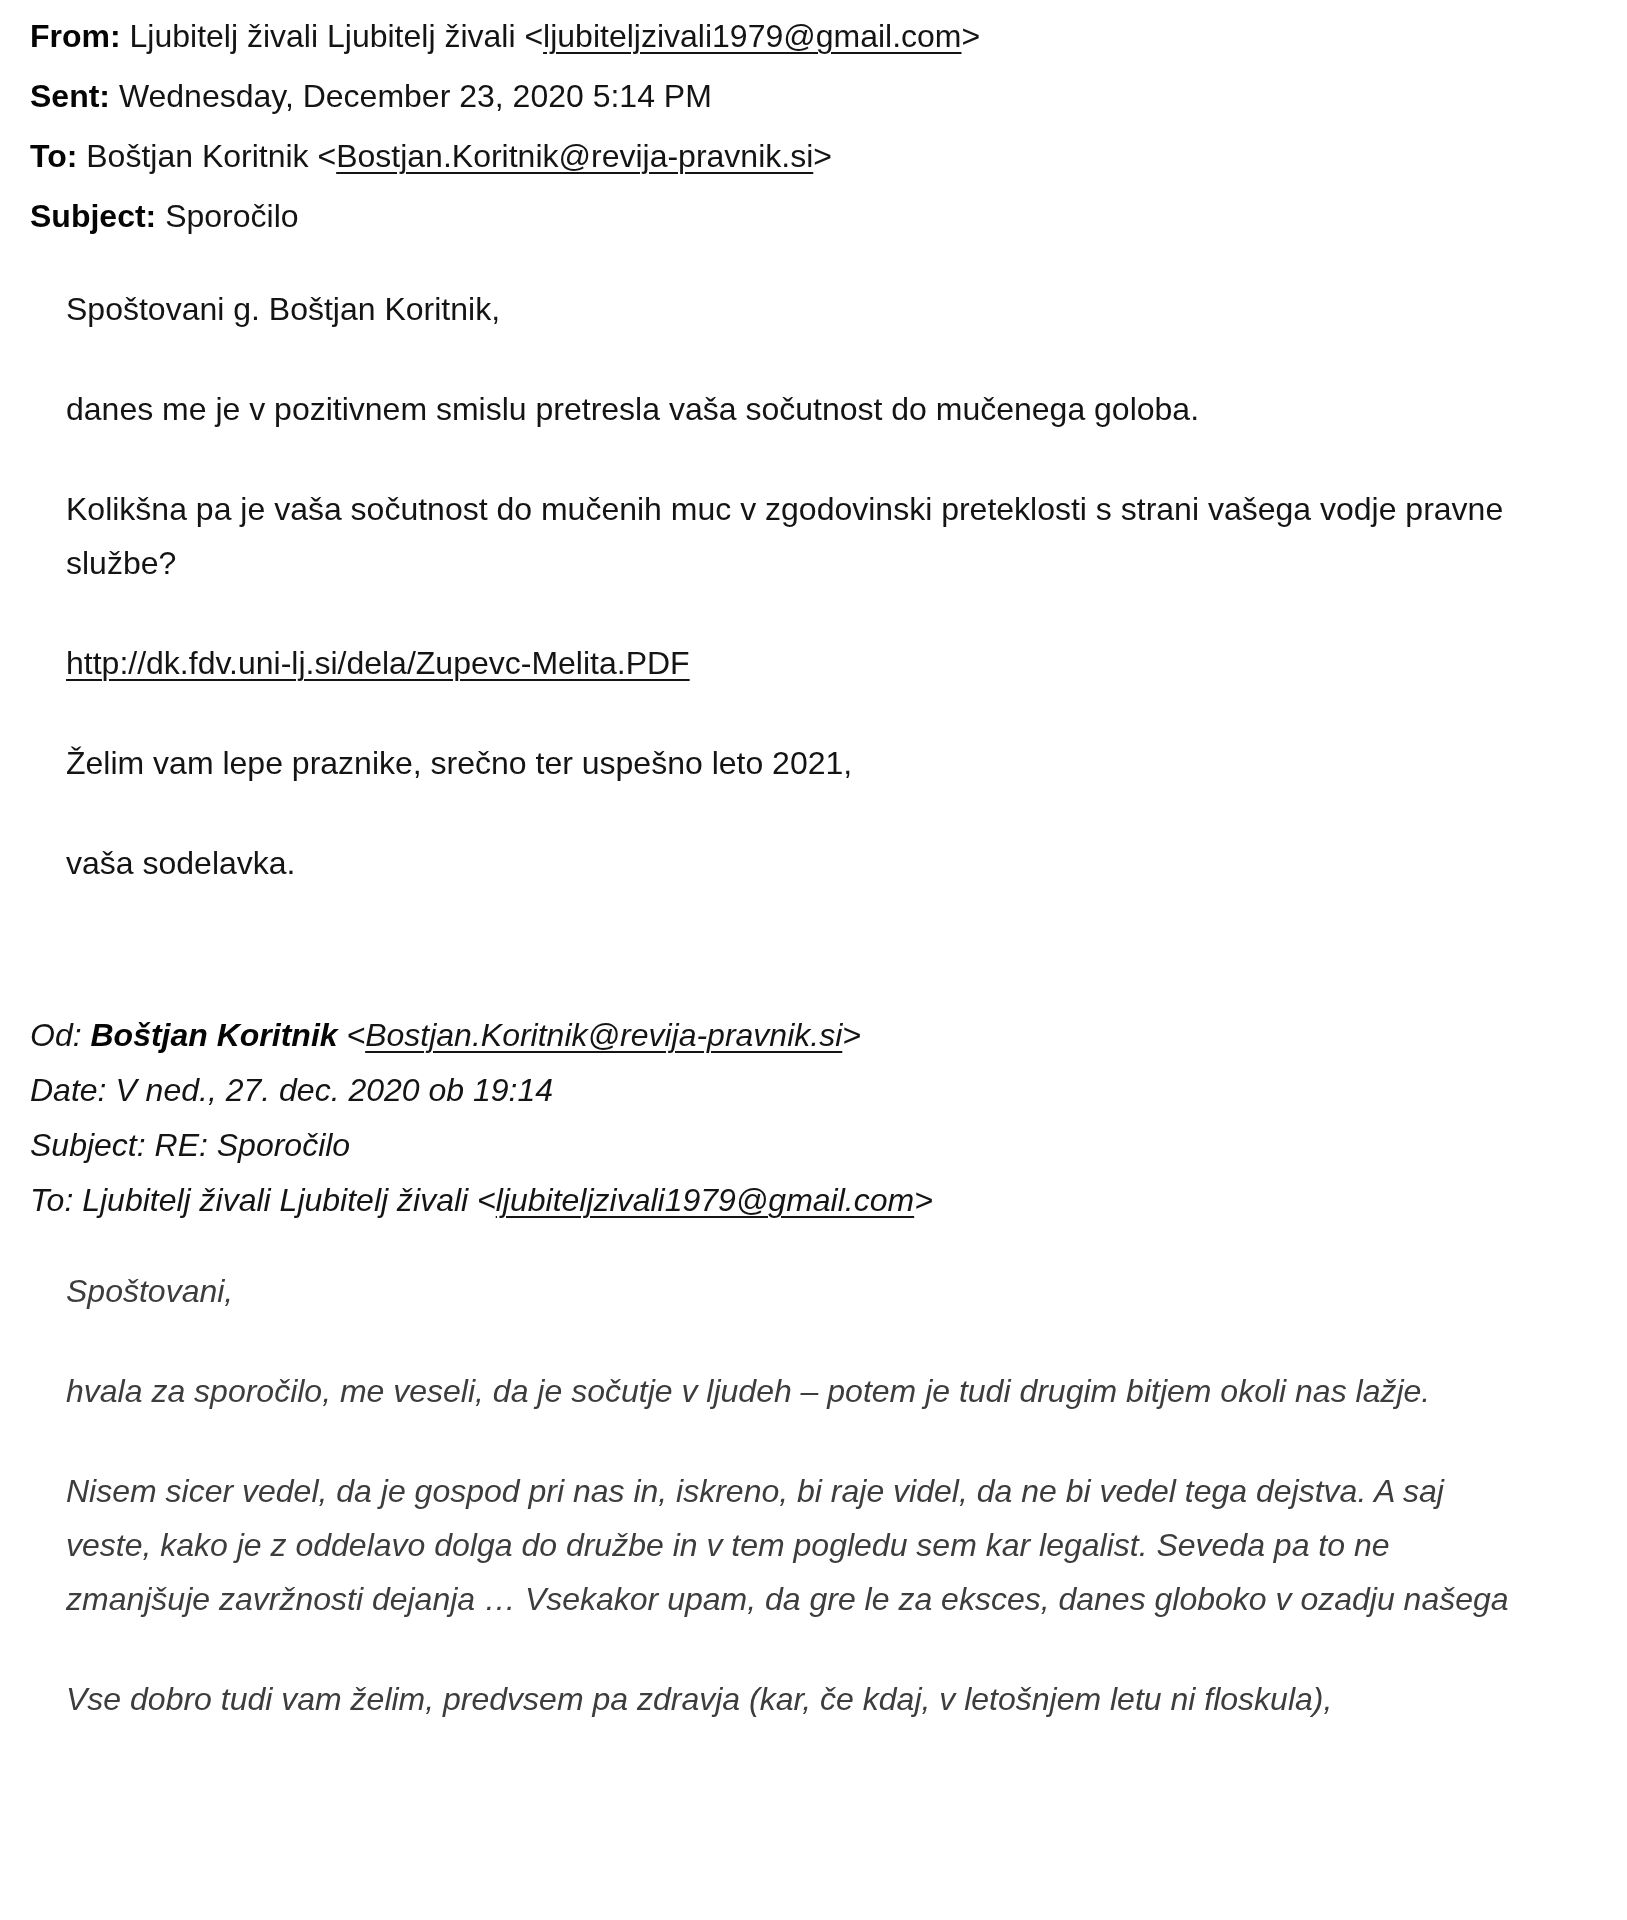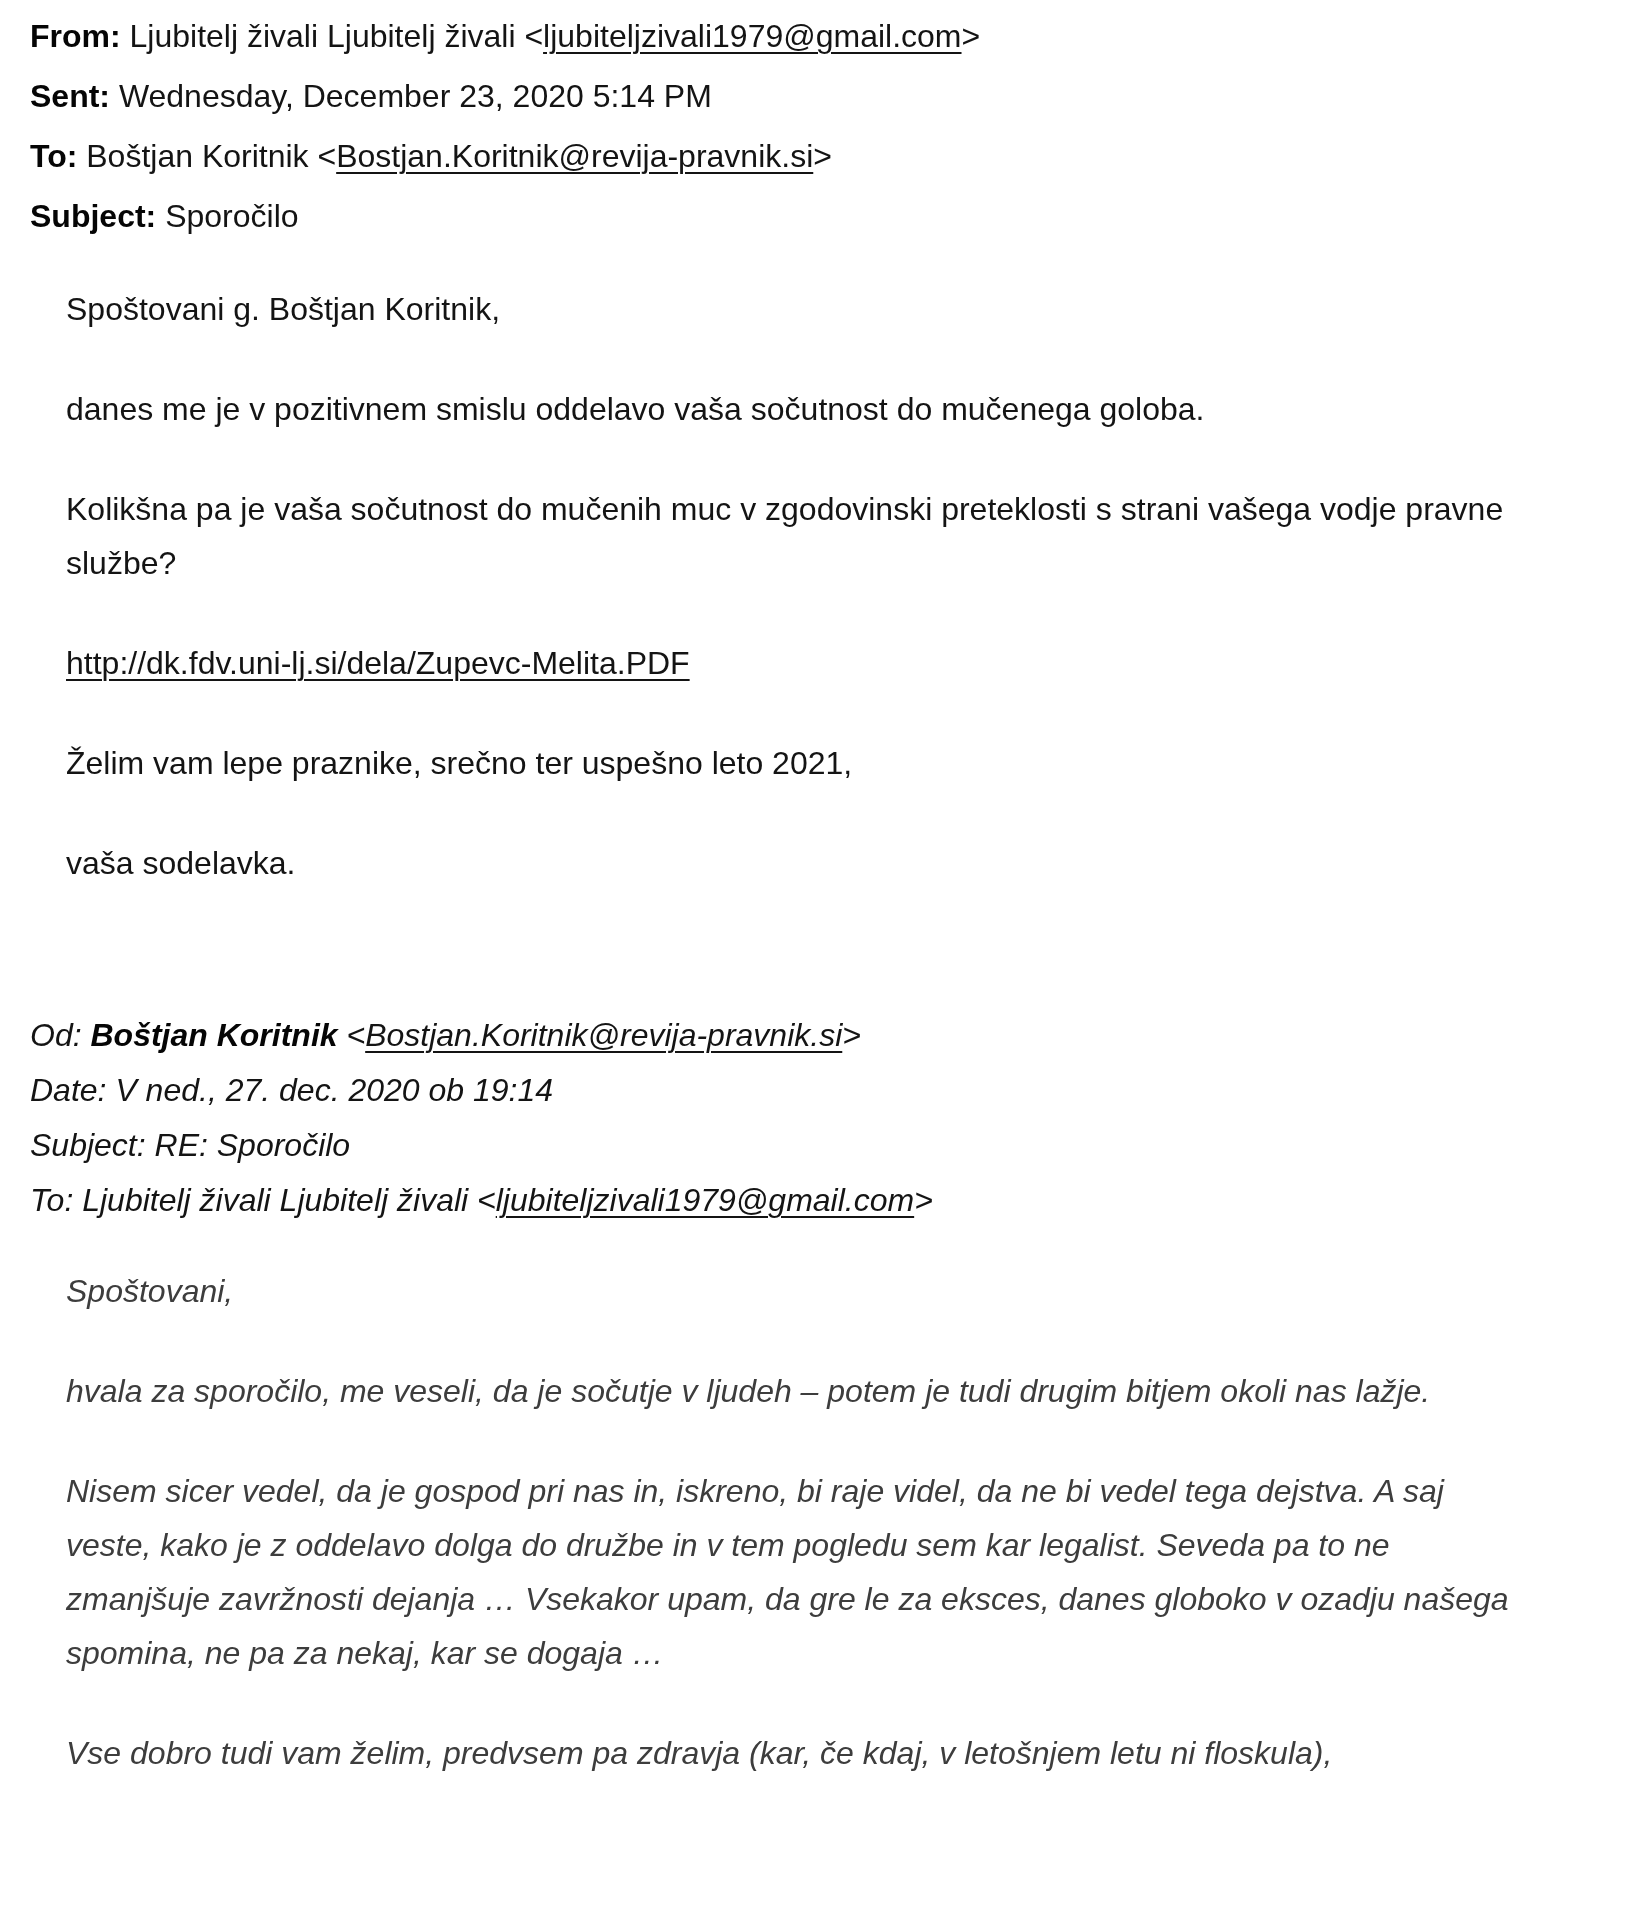--- a/index.html
+++ b/index.html
@@ -67,21 +67,21 @@
       <div class="hline">
         <span class="lbl-bold">To:</span><span> Boštjan Koritnik </span><span>&lt;</span><a class="email-link">Bostjan.Koritnik@revija-pravnik.si</a><span>&gt;</span>
       </div>
       <div class="hline">
         <span class="lbl-bold">Subject:</span><span> Sporočilo</span>
       </div>
     </div>
 
     <div class="msg-body">
       <p class="para">Spoštovani g. Boštjan Koritnik,</p>
-      <p class="para">danes me je v pozitivnem smislu oddelavo vaša sočutnost do mučenega goloba.</p>
+      <p class="para">danes me je v pozitivnem smislu pretresla vaša sočutnost do mučenega goloba.</p>
       <p class="para">
         <span style="display:block">Kolikšna pa je vaša sočutnost do mučenih muc v zgodovinski preteklosti s strani vašega vodje pravne</span>
         <span style="display:block">službe?</span>
       </p>
       <p class="para">
         <a class="doc-link">http://dk.fdv.uni-lj.si/dela/Zupevc-Melita.PDF</a>
       </p>
       <p class="para">Želim vam lepe praznike, srečno ter uspešno leto 2021,</p>
       <p class="para">vaša sodelavka.</p>
     </div>
@@ -104,19 +104,18 @@
       </div>
     </div>
 
     <div class="msg-body msg2-body">
       <p class="para">Spoštovani,</p>
       <p class="para">hvala za sporočilo, me veseli, da je sočutje v ljudeh – potem je tudi drugim bitjem okoli nas lažje.</p>
       <p class="para">
         <span style="display:block">Nisem sicer vedel, da je gospod pri nas in, iskreno, bi raje videl, da ne bi vedel tega dejstva. A saj</span>
         <span style="display:block">veste, kako je z oddelavo dolga do družbe in v tem pogledu sem kar legalist. Seveda pa to ne</span>
         <span style="display:block">zmanjšuje zavržnosti dejanja … Vsekakor upam, da gre le za eksces, danes globoko v ozadju našega</span>
-        <span style="display:block">spomina, ne pa za nekaj, kar se dogaja …</span>
       </p>
       <p class="para">Vse dobro tudi vam želim, predvsem pa zdravja (kar, če kdaj, v letošnjem letu ni floskula),</p>
     </div>
   </div>
 
 </div>
 
 </body></html>

